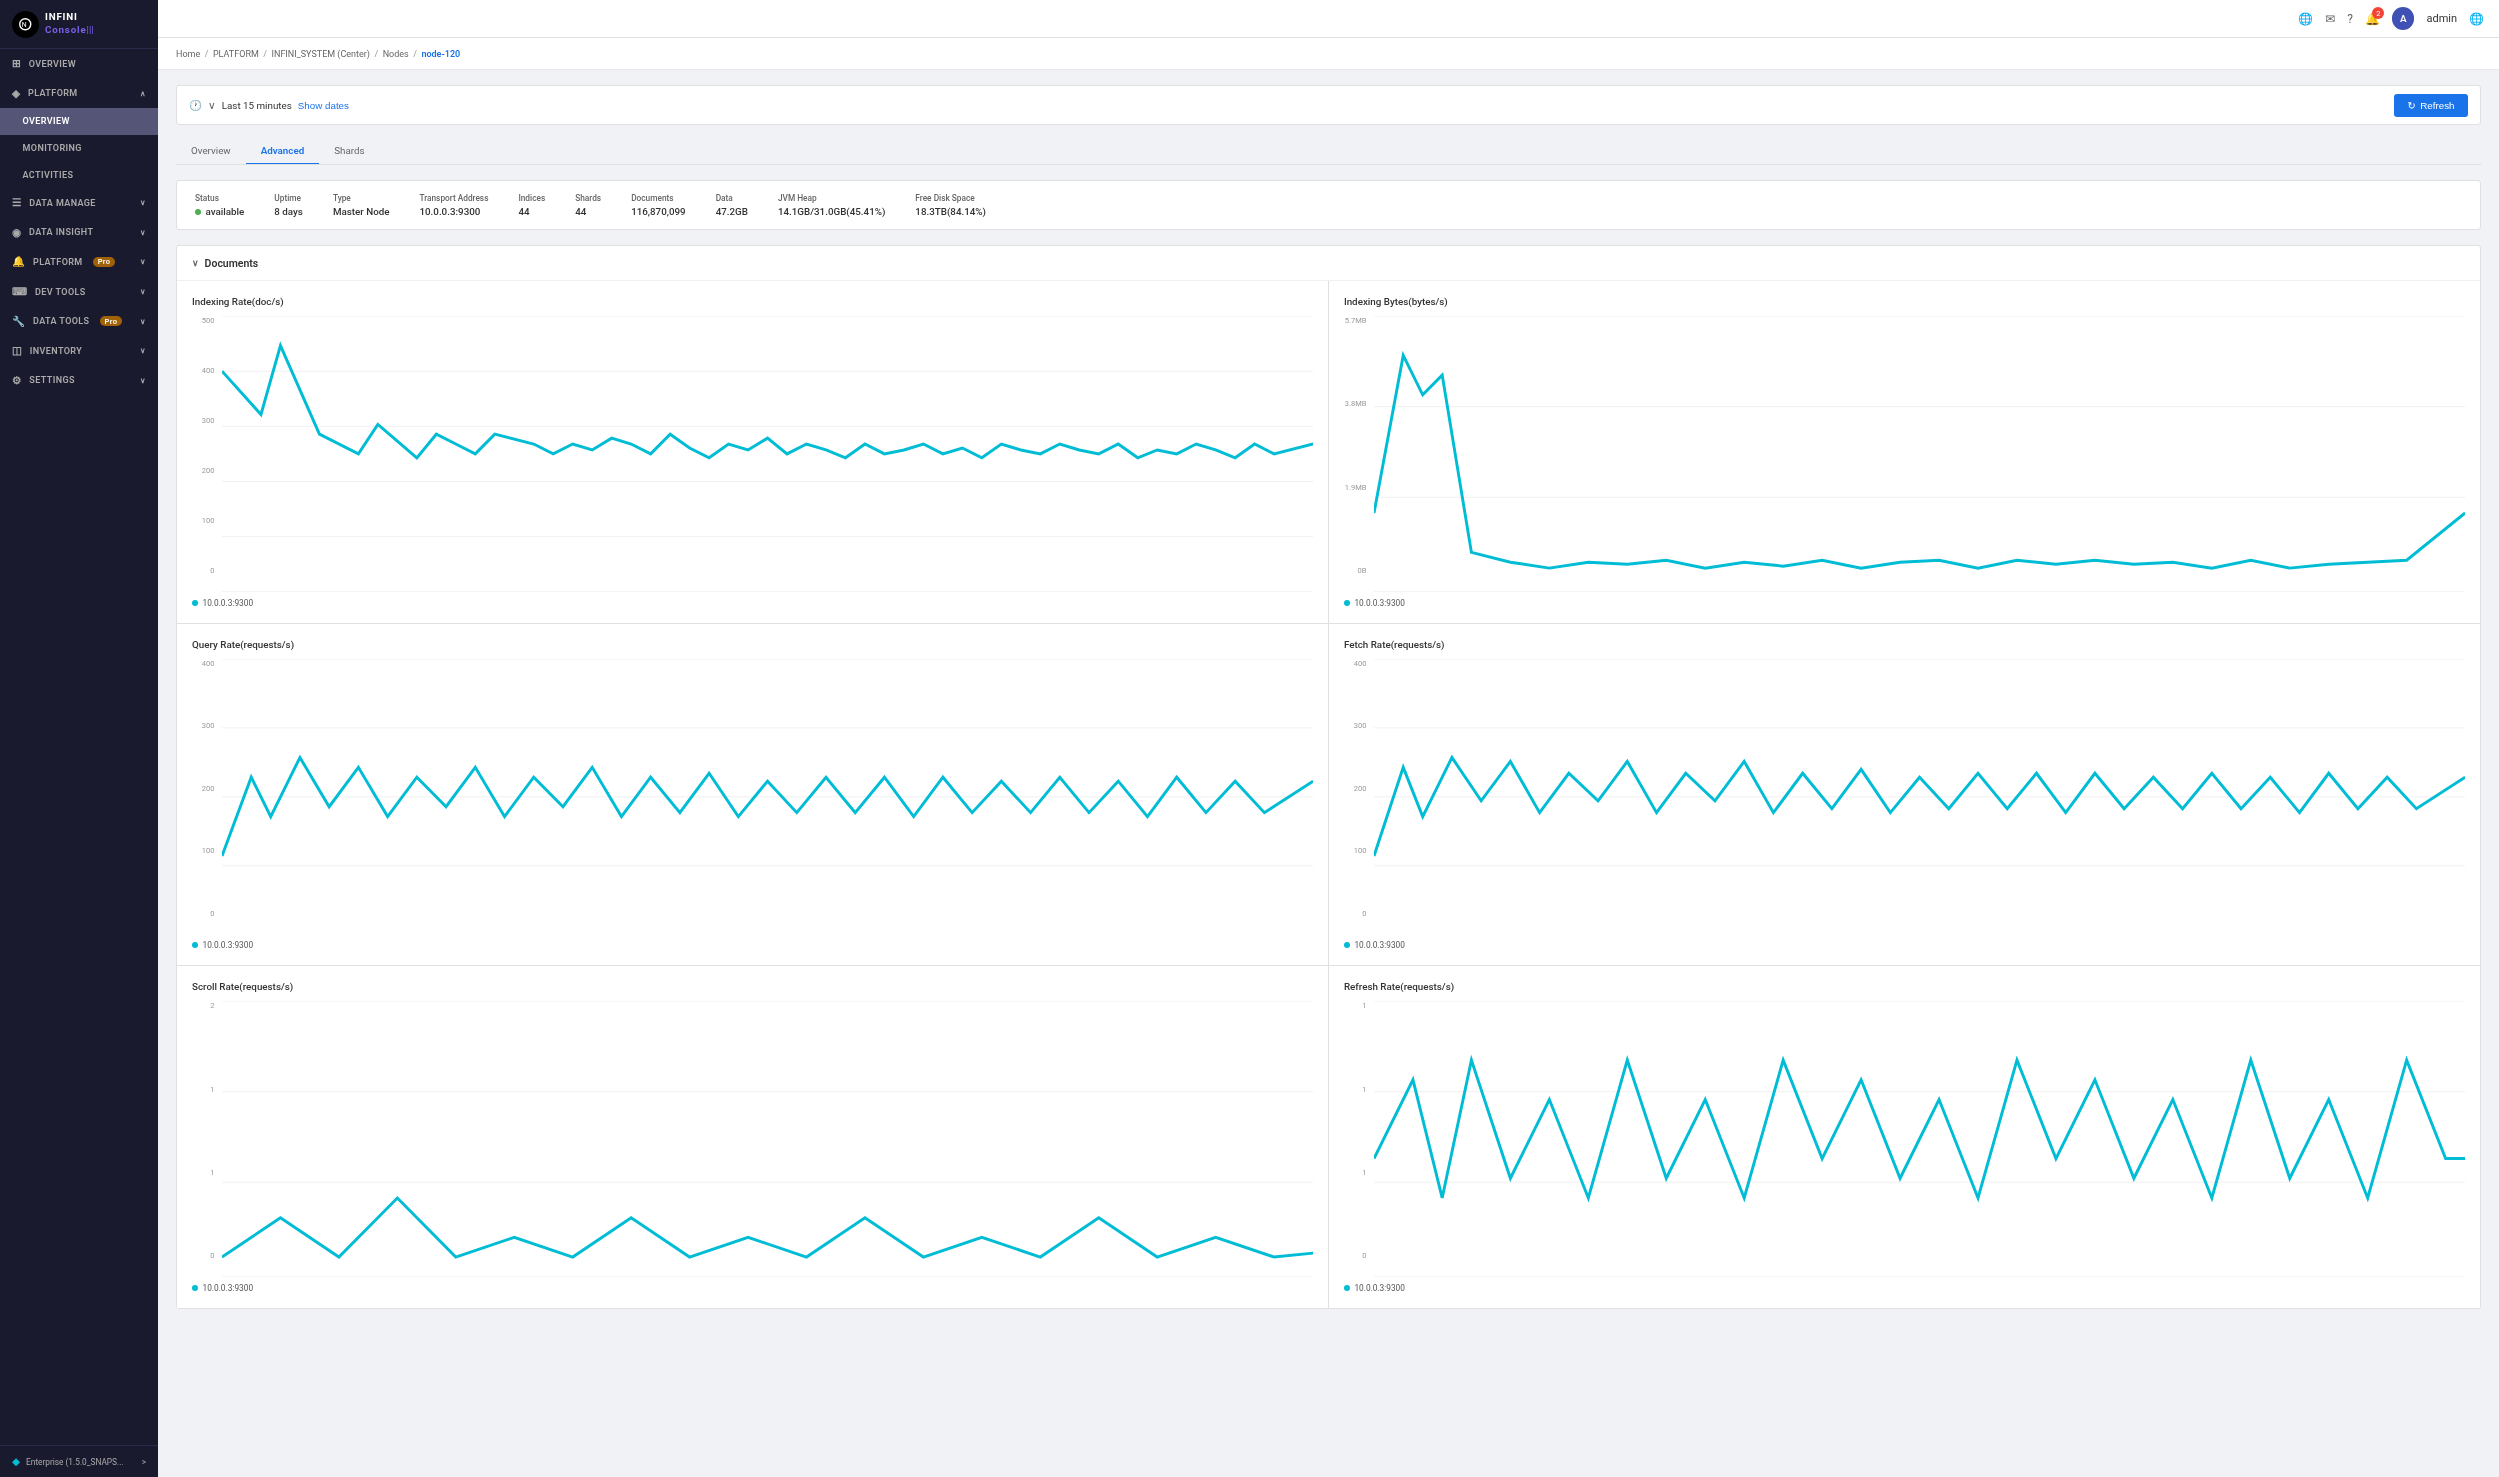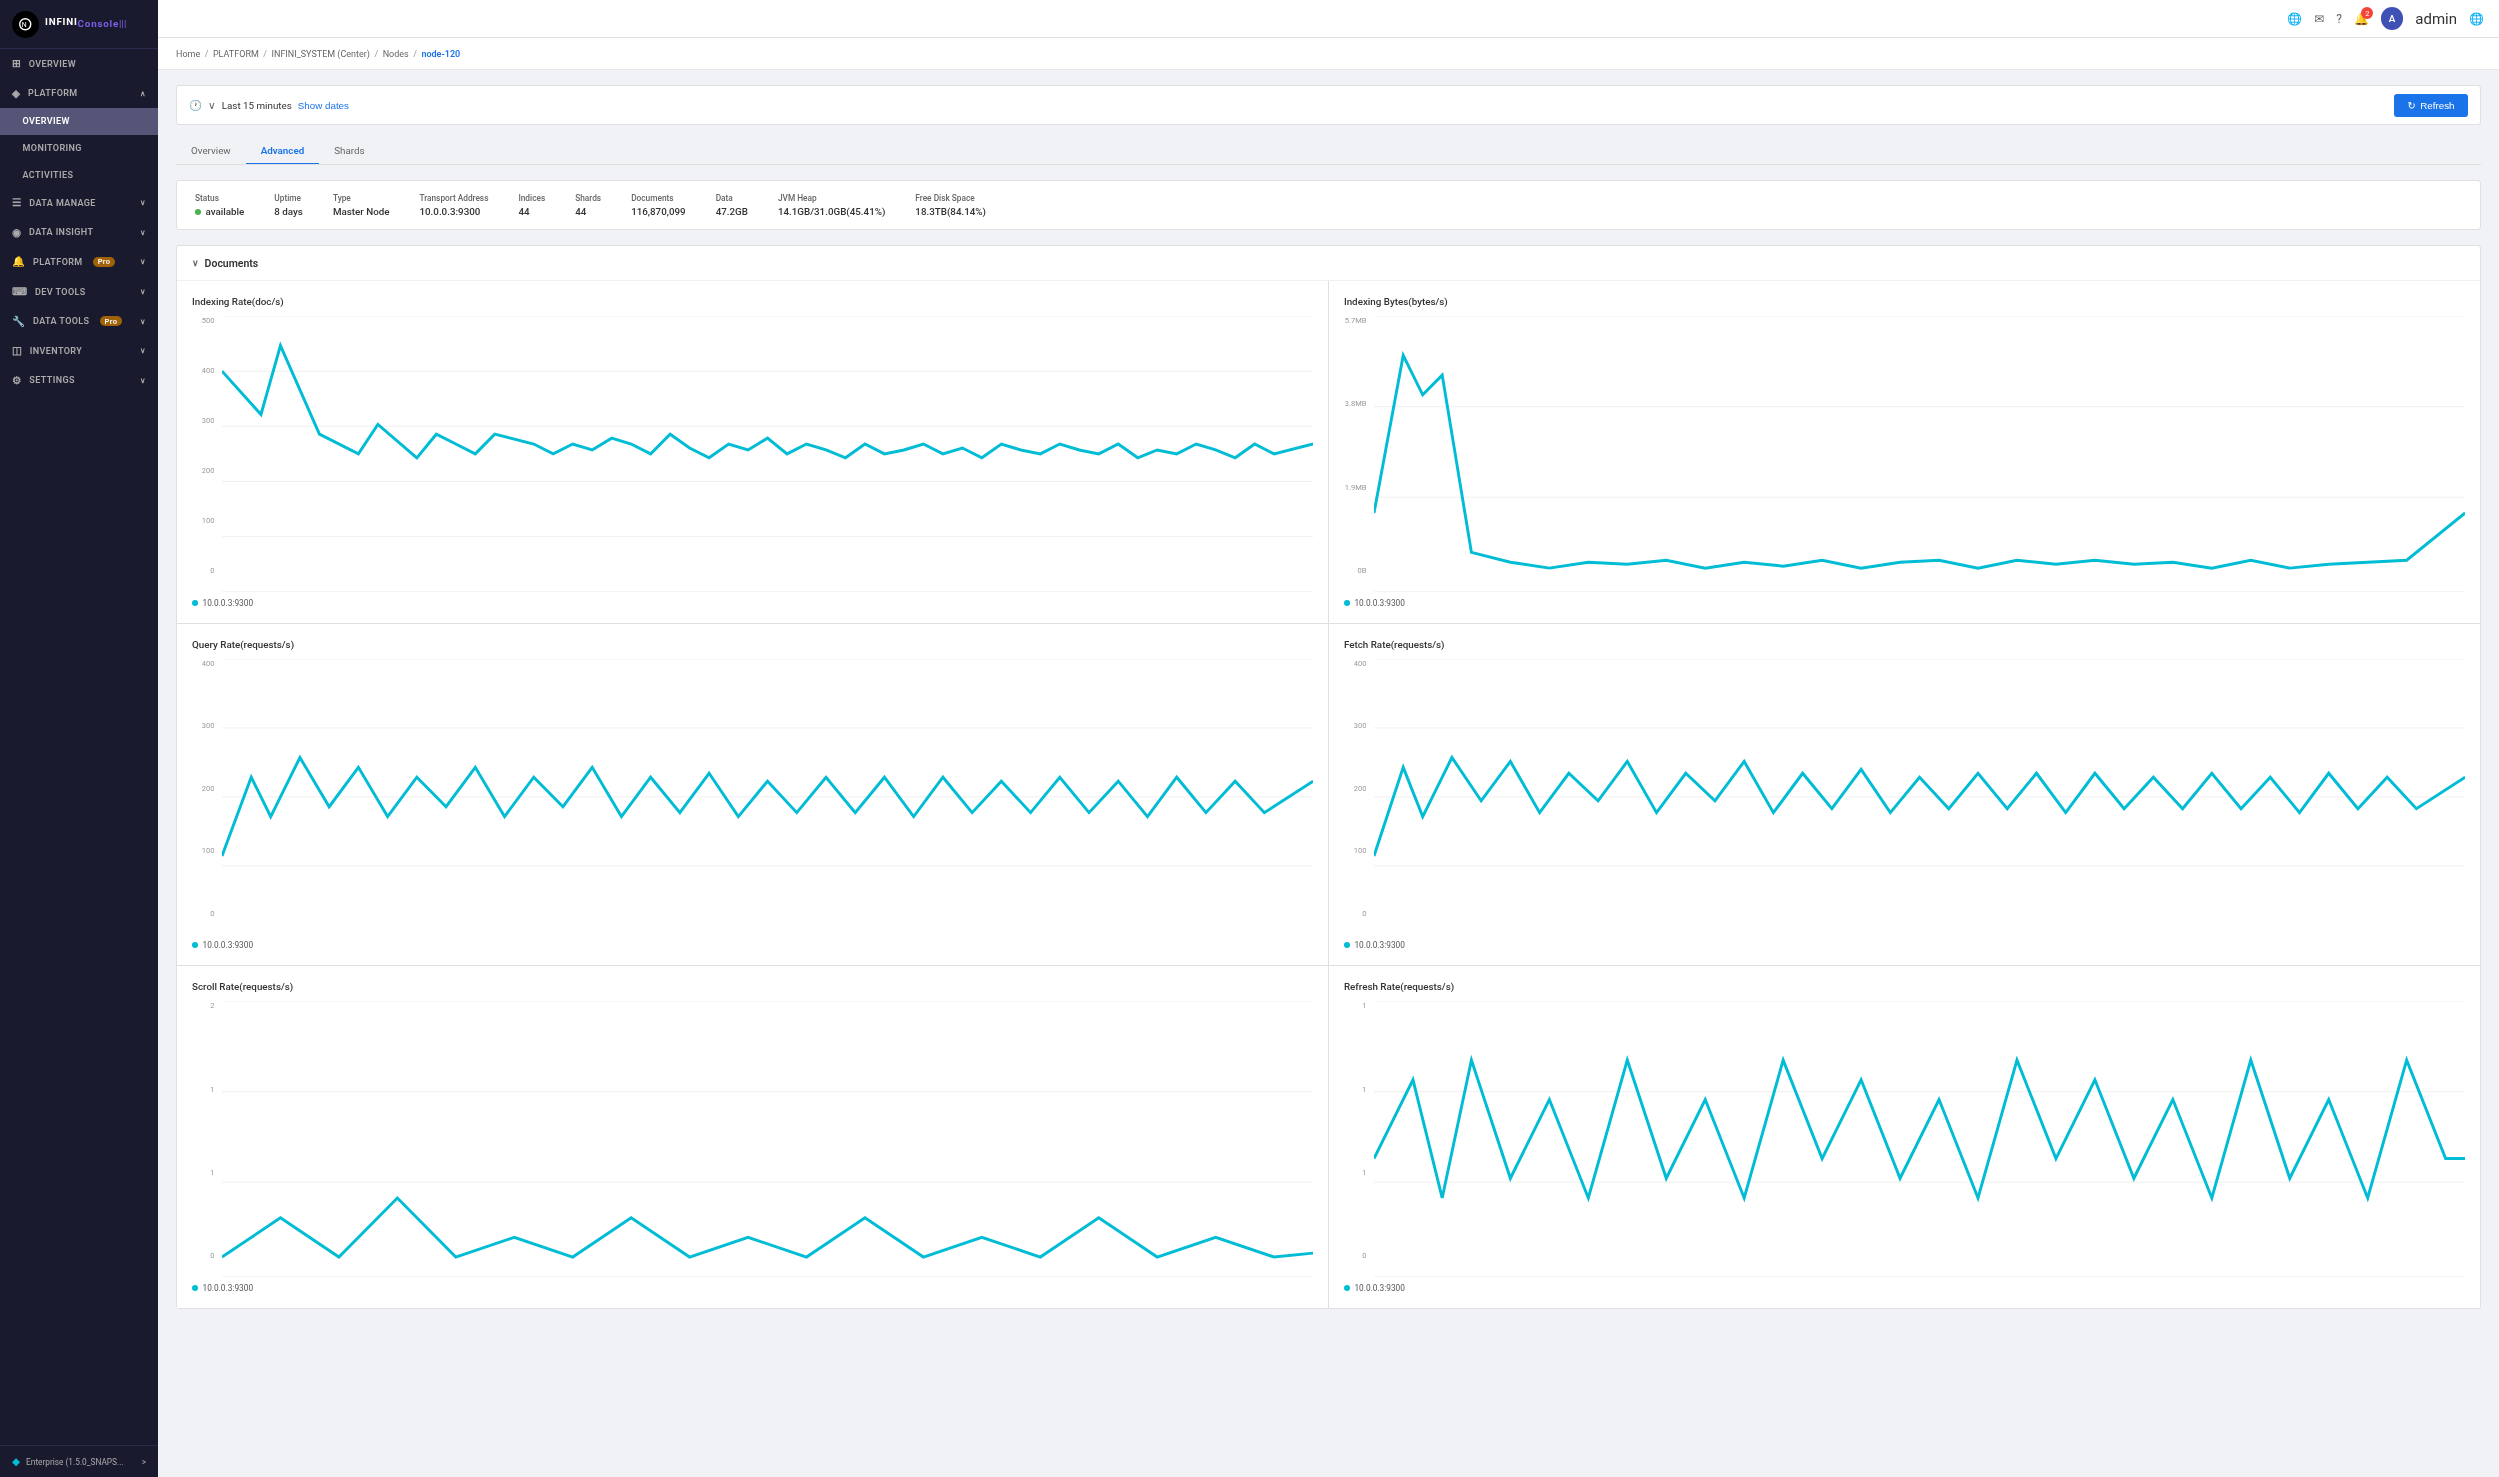--- a/index.html
+++ b/index.html
@@ -3,21 +3,21 @@
   <meta charset="utf-8">
   <style>
     * { box-sizing: border-box; margin: 0; padding: 0; }
     body { font-family: -apple-system, BlinkMacSystemFont, 'Segoe UI', Roboto, sans-serif; background: #f0f2f5; display: flex; height: 100vh; overflow: hidden; }
 
     
     .sidebar { width: 158px; background: #1a1a2e; color: #ccc; display: flex; flex-direction: column; flex-shrink: 0; overflow-y: auto; }
     .sidebar-logo { padding: 10.5px 12px; display: flex; align-items: center; gap: 6px; border-bottom: 0.8px solid #2a2a4a; }
     .logo-icon { width: 27px; height: 27px; background: #000; border-radius: 50%; display: flex; align-items: center; justify-content: center; }
     .logo-icon svg { width: 16.5px; height: 16.5px; }
-    .logo-text { display: flex; flex-direction: row; line-height: 1.1; }
+    .logo-text { display: flex; flex-direction: column; line-height: 1.1; }
     .logo-infini { color: #fff; font-weight: 700; font-size: 9.8px; letter-spacing: 0.8px; }
     .logo-console { color: #7b5fe8; font-weight: 700; font-size: 9.8px; letter-spacing: 0.8px; }
     .logo-bars { color: #7b5fe8; font-size: 9.8px; }
 
     .nav-item { display: flex; align-items: center; gap: 7.5px; padding: 8.3px 12px; font-size: 9px; font-weight: 600; letter-spacing: 0.4px; cursor: pointer; color: #aaa; }
     .nav-item.active { background: #4a4a6a; color: #fff; }
     .nav-item .nav-icon { font-size: 10.5px; }
     .nav-item .chevron { margin-left: auto; font-size: 7.5px; }
     .nav-badge { background: #a16207; color: #fff; border-radius: 7.5px; padding: 0.8px 4.5px; font-size: 7.5px; margin-left: 3px; }
 
@@ -25,21 +25,21 @@
     .sidebar-footer .diamond { color: #00bcd4; font-size: 10.5px; }
 
     
     .main { flex: 1; display: flex; flex-direction: column; overflow: hidden; }
 
     
     .topbar { background: #fff; height: 38px; display: flex; align-items: center; justify-content: flex-end; padding: 0 15px; gap: 12px; border-bottom: 0.8px solid #e0e0e0; flex-shrink: 0; }
     .topbar-icon { font-size: 12px; color: #666; cursor: pointer; position: relative; }
     .notif-badge { position: absolute; top: -4.5px; right: -4.5px; background: #f44336; color: #fff; border-radius: 50%; width: 12px; height: 12px; font-size: 7.5px; display: flex; align-items: center; justify-content: center; }
     .topbar-avatar { width: 22.5px; height: 22.5px; border-radius: 50%; background: #3f51b5; display: flex; align-items: center; justify-content: center; color: #fff; font-size: 9.8px; font-weight: 600; }
-    .topbar-username { font-size: 15px; color: #333; }
+    .topbar-username { font-size: 11px; color: #333; }
 
     
     .content { flex: 1; overflow-y: auto; padding: 0; }
 
     
     .breadcrumb { background: #fff; padding: 10.5px 18px; font-size: 9px; color: #666; display: flex; align-items: center; gap: 4.5px; border-bottom: 0.8px solid #e8e8e8; }
     .breadcrumb a { color: #666; text-decoration: none; cursor: pointer; }
     .breadcrumb .sep { color: #999; }
     .breadcrumb .current { color: #1a73e8; font-weight: 600; }
 

